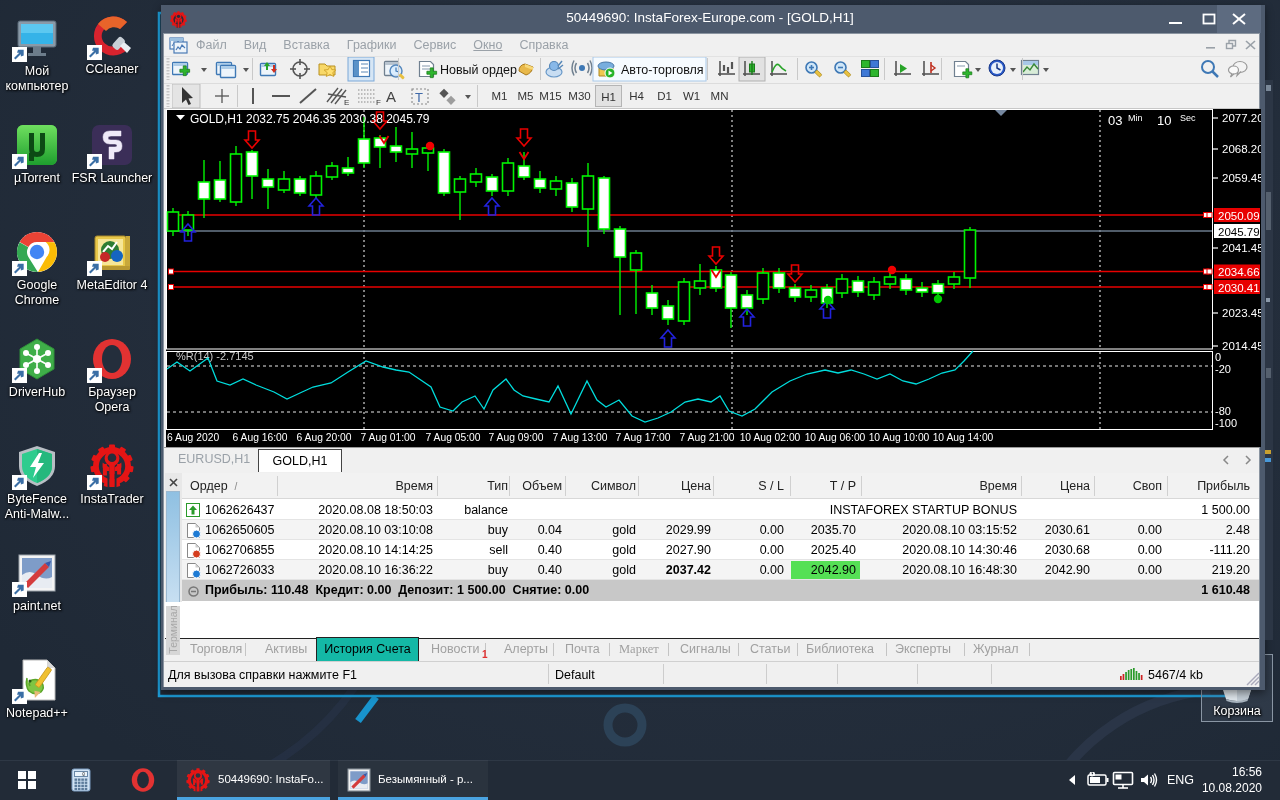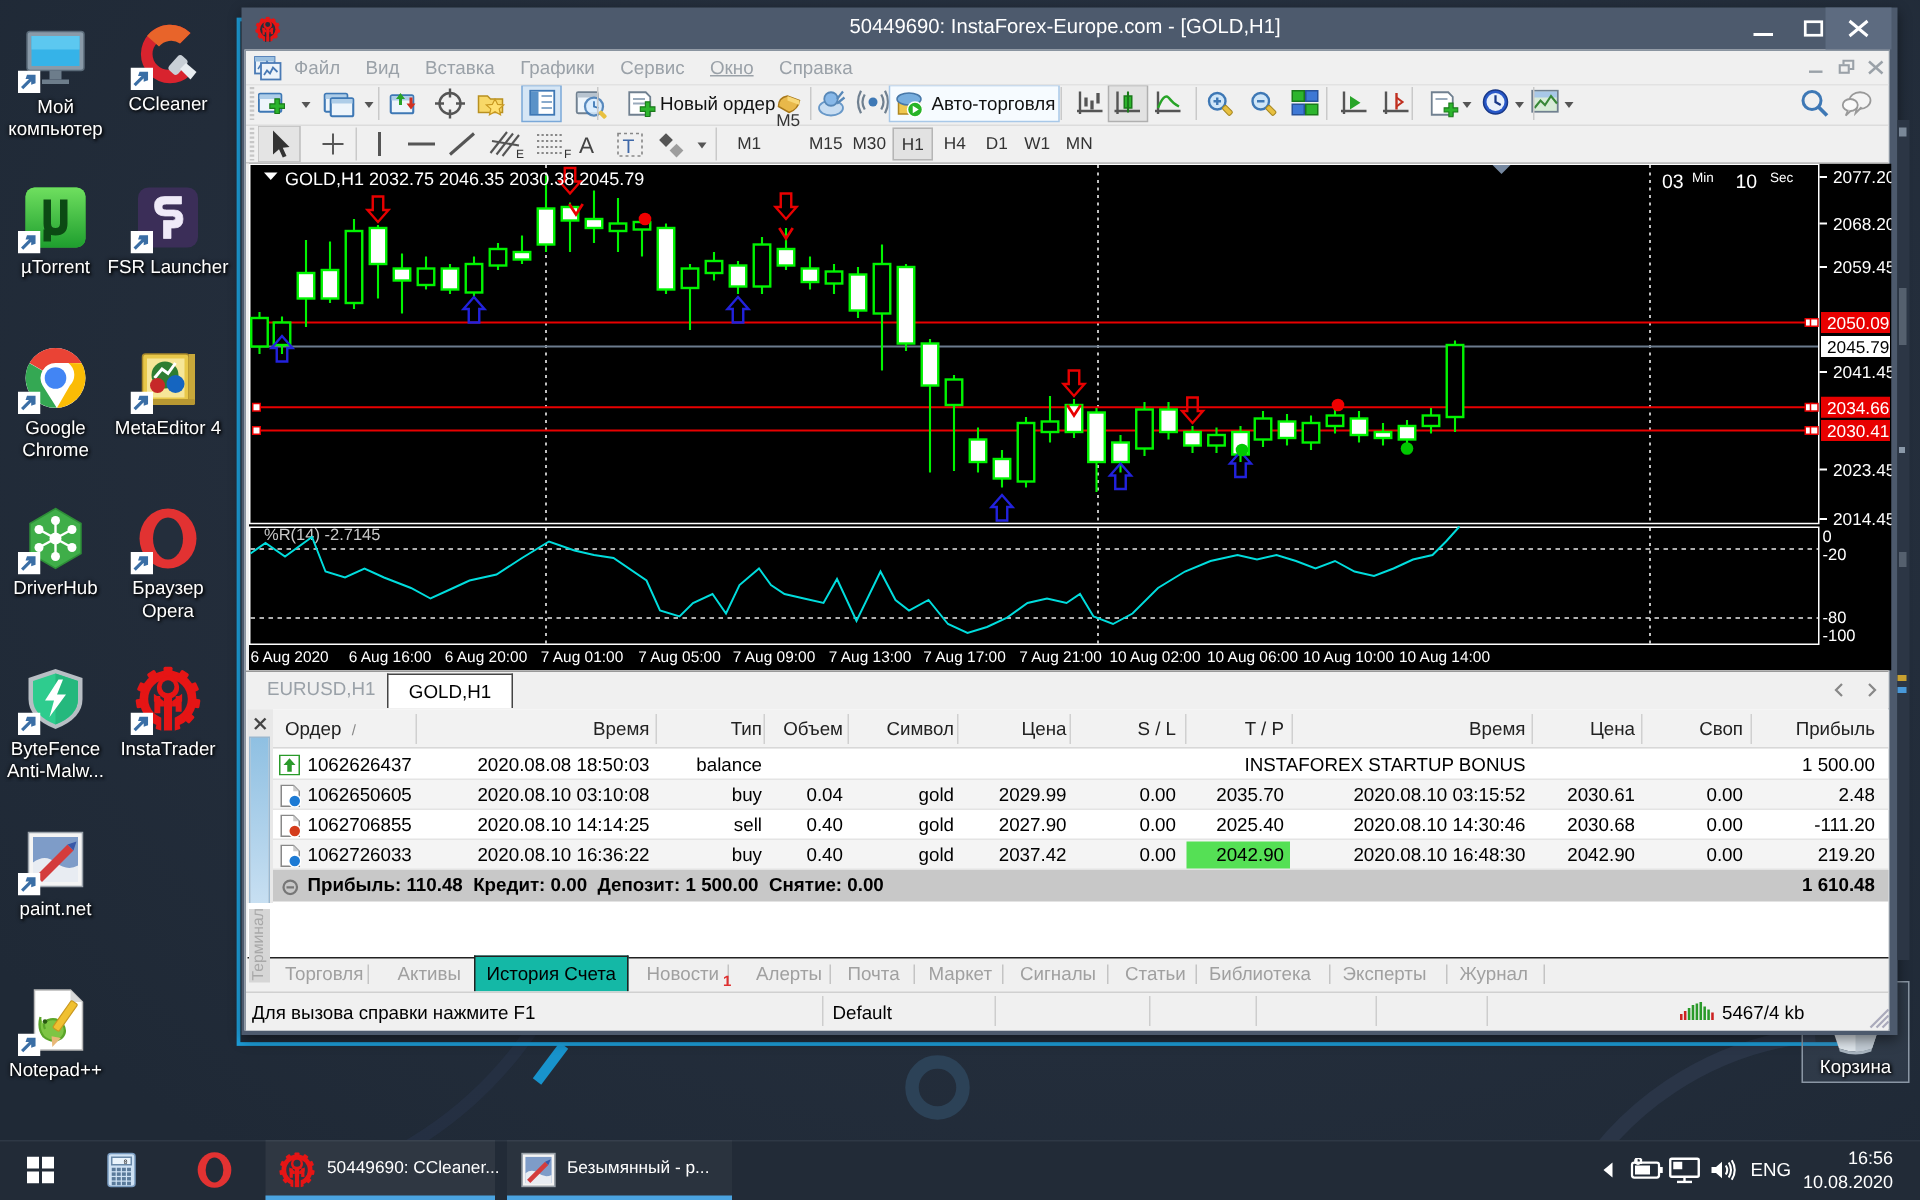--- a/index.html
+++ b/index.html
@@ -490,21 +490,21 @@
 <text x="243" y="18" font-size="13" fill="#3e68a8">T</text>
 <g transform="translate(268,5)">
       <rect x="1" y="1" width="6.5" height="6.5" transform="rotate(45 4 4)" fill="#555"></rect>
       <rect x="8" y="8" width="6.5" height="6.5" transform="rotate(45 11 11)" fill="#888" opacity="0.8"></rect>
     </g>
 <path d="M293 11 l3 4 3-4 Z" fill="#555"></path>
 </svg>
 <div class="abs" style="left:237px;top:85px;width:1px;height:22px;background:#c9c9c9;"></div>
 <div class="abs" style="left:477px;top:85px;width:1px;height:22px;background:#c9c9c9;"></div>
 <div class="abs" style="left:486px;top:85px;width:27px;height:22px;color:#333;font-size:11.5px;text-align:center;line-height:22px;">M1</div>
-<div class="abs" style="left:512px;top:70px;width:27px;height:22px;color:#333;font-size:11.5px;text-align:center;line-height:22px;">M5</div>
+<div class="abs" style="left:512px;top:85px;width:27px;height:22px;color:#333;font-size:11.5px;text-align:center;line-height:22px;">M5</div>
 <div class="abs" style="left:537px;top:85px;width:27px;height:22px;color:#333;font-size:11.5px;text-align:center;line-height:22px;">M15</div>
 <div class="abs" style="left:566px;top:85px;width:27px;height:22px;color:#333;font-size:11.5px;text-align:center;line-height:22px;">M30</div>
 <div class="abs" style="left:595px;top:85px;width:27px;height:22px;background:#e2e2e2;border:1px solid #b5b5b5;color:#333;font-size:11.5px;text-align:center;line-height:22px;">H1</div>
 <div class="abs" style="left:623px;top:85px;width:27px;height:22px;color:#333;font-size:11.5px;text-align:center;line-height:22px;">H4</div>
 <div class="abs" style="left:651px;top:85px;width:27px;height:22px;color:#333;font-size:11.5px;text-align:center;line-height:22px;">D1</div>
 <div class="abs" style="left:678px;top:85px;width:27px;height:22px;color:#333;font-size:11.5px;text-align:center;line-height:22px;">W1</div>
 <div class="abs" style="left:706px;top:85px;width:27px;height:22px;color:#333;font-size:11.5px;text-align:center;line-height:22px;">MN</div>
 <svg class="abs" style="left:166px;top:109px;" width="1095" height="338" font-family="Liberation Sans, sans-serif">
     <rect x="0" y="0" width="1095" height="338" fill="#000"></rect>
     <rect x="0.5" y="0.5" width="1046" height="239.5" fill="none" stroke="#fff" stroke-width="1"></rect>
@@ -792,21 +792,21 @@
 <svg class="abs" style="left:186px;top:563px;" width="15" height="15">
     <path d="M1.5 0.5 h8 l4 4 v10 h-12 Z" fill="#fff" stroke="#888"></path>
     <path d="M9.5 0.5 l4 4 h-4 Z" fill="#ccc"></path>
     <circle cx="10.5" cy="11" r="4" fill="#1c7ad4" stroke="#fff"></circle>
   </svg>
 <div class="abs" style="left:205px;top:563px;font-size:12.5px;color:#000;">1062726033</div>
 <div class="abs" style="left:273px;top:563px;width:160px;text-align:right;font-size:12.5px;color:#000;">2020.08.10 16:36:22</div>
 <div class="abs" style="left:438px;top:563px;width:70px;text-align:right;font-size:12.5px;color:#000;">buy</div>
 <div class="abs" style="left:512px;top:563px;width:50px;text-align:right;font-size:12.5px;color:#000;">0.40</div>
 <div class="abs" style="left:566px;top:563px;width:70px;text-align:right;font-size:12.5px;color:#000;">gold</div>
-<div class="abs" style="left:641px;top:563px;width:70px;text-align:right;font-size:12.5px;color:#000;">2037.42</div>
+<div class="abs" style="left:641px;top:563px;width:70px;text-align:right;font-size:12.5px;color:#000;font-weight:bold;">2037.42</div>
 <div class="abs" style="left:714px;top:563px;width:70px;text-align:right;font-size:12.5px;color:#000;">0.00</div>
 <div class="abs" style="left:791px;top:561px;width:69px;height:18px;background:#55e055;"></div>
 <div class="abs" style="left:786px;top:563px;width:70px;text-align:right;font-size:12.5px;color:#000;">2042.90</div>
 <div class="abs" style="left:757px;top:563px;width:260px;text-align:right;font-size:12.5px;color:#000;">2020.08.10 16:48:30</div>
 <div class="abs" style="left:1020px;top:563px;width:70px;text-align:right;font-size:12.5px;color:#000;">2042.90</div>
 <div class="abs" style="left:1092px;top:563px;width:70px;text-align:right;font-size:12.5px;color:#000;">0.00</div>
 <div class="abs" style="left:1160px;top:563px;width:90px;text-align:right;font-size:12.5px;color:#000;">219.20</div>
 <div class="abs" style="left:182px;top:580px;width:1077px;height:21px;background:#c8c8c8;"></div>
 <svg class="abs" style="left:188px;top:586px;" width="11" height="11">
     <circle cx="5.5" cy="5.5" r="4.5" fill="none" stroke="#777" stroke-width="1.5"></circle>
@@ -819,21 +819,21 @@
 <div class="abs" style="left:190px;top:642px;font-size:12.5px;color:#a0a0a0;">Торговля</div>
 <div class="abs" style="left:245px;top:643px;width:1px;height:13px;background:#c4c4c4;"></div>
 <div class="abs" style="left:265px;top:642px;font-size:12.5px;color:#a0a0a0;">Активы</div>
 <div class="abs" style="left:317px;top:643px;width:1px;height:13px;background:#c4c4c4;"></div>
 <div class="abs" style="left:431px;top:642px;font-size:12.5px;color:#a0a0a0;">Новости</div>
 <div class="abs" style="left:485px;top:643px;width:1px;height:13px;background:#c4c4c4;"></div>
 <div class="abs" style="left:504px;top:642px;font-size:12.5px;color:#a0a0a0;">Алерты</div>
 <div class="abs" style="left:553px;top:643px;width:1px;height:13px;background:#c4c4c4;"></div>
 <div class="abs" style="left:565px;top:642px;font-size:12.5px;color:#a0a0a0;">Почта</div>
 <div class="abs" style="left:609px;top:643px;width:1px;height:13px;background:#c4c4c4;"></div>
-<div class="abs" style="left:619px;top:642px;font-size:12.5px;color:#a0a0a0;">Маркет</div>
+<div class="abs" style="left:619px;top:642px;font-size:12.5px;color:#a0a0a0;font-family:Liberation Serif, serif;">Маркет</div>
 <div class="abs" style="left:668px;top:643px;width:1px;height:13px;background:#c4c4c4;"></div>
 <div class="abs" style="left:680px;top:642px;font-size:12.5px;color:#a0a0a0;">Сигналы</div>
 <div class="abs" style="left:738px;top:643px;width:1px;height:13px;background:#c4c4c4;"></div>
 <div class="abs" style="left:750px;top:642px;font-size:12.5px;color:#a0a0a0;">Статьи</div>
 <div class="abs" style="left:797px;top:643px;width:1px;height:13px;background:#c4c4c4;"></div>
 <div class="abs" style="left:806px;top:642px;font-size:12.5px;color:#a0a0a0;">Библиотека</div>
 <div class="abs" style="left:886px;top:643px;width:1px;height:13px;background:#c4c4c4;"></div>
 <div class="abs" style="left:895px;top:642px;font-size:12.5px;color:#a0a0a0;">Эксперты</div>
 <div class="abs" style="left:964px;top:643px;width:1px;height:13px;background:#c4c4c4;"></div>
 <div class="abs" style="left:973px;top:642px;font-size:12.5px;color:#a0a0a0;">Журнал</div>
@@ -938,21 +938,21 @@
 <rect x="19.3" y="15" width="5.4" height="28"></rect>
 <path d="M12.6 18.5 L19.3 23.5 L19.3 27 L16.9 27 L12.6 23.5 Z"></path>
 <path d="M31.4 18.5 L24.7 23.5 L24.7 27 L27.1 27 L31.4 23.5 Z"></path>
 <rect x="12.9" y="20" width="4" height="11.5"></rect>
 <rect x="27.1" y="20" width="4" height="10.5"></rect>
 </g>
 <circle cx="22" cy="13.8" r="4.3" fill="#2c3441"></circle>
 <rect x="17.5" y="30" width="1.8" height="14" fill="#2c3441"></rect>
 <rect x="24.7" y="30" width="1.8" height="14" fill="#2c3441"></rect>
 </svg>
-<div class="abs" style="left:218px;top:773px;font-size:11.5px;color:#fff;">50449690: CCleaner...</div>
+<div class="abs" style="left:218px;top:773px;font-size:11.5px;color:#fff;">50449690: InstaFo...</div>
 <div class="abs" style="left:177px;top:797px;width:153px;height:3px;background:#4aa3e0;"></div>
 <div class="abs" style="left:338px;top:760px;width:150px;height:40px;background:rgba(255,255,255,0.04);"></div>
 <svg class="abs" style="left:347px;top:768px;" width="24" height="24" viewBox="0 0 44 44">
 <rect x="2" y="2" width="40" height="40" fill="#f4f4f4" stroke="#9aa2aa" stroke-width="2"></rect>
 <rect x="6" y="6" width="32" height="32" fill="#7e9cc8"></rect>
 <path d="M6 38 L6 26 Q14 20 22 26 Q30 32 38 28 L38 38 Z" fill="#e8ecf2"></path>
 <path d="M8 34 L30 12 L34 16 L12 38 Z" fill="#d43c3c"></path>
     <path d="M30 12 L34 16 L37 9 Z" fill="#3858a8"></path>
   </svg>
 <div class="abs" style="left:378px;top:773px;font-size:11.5px;color:#fff;">Безымянный - p...</div>

